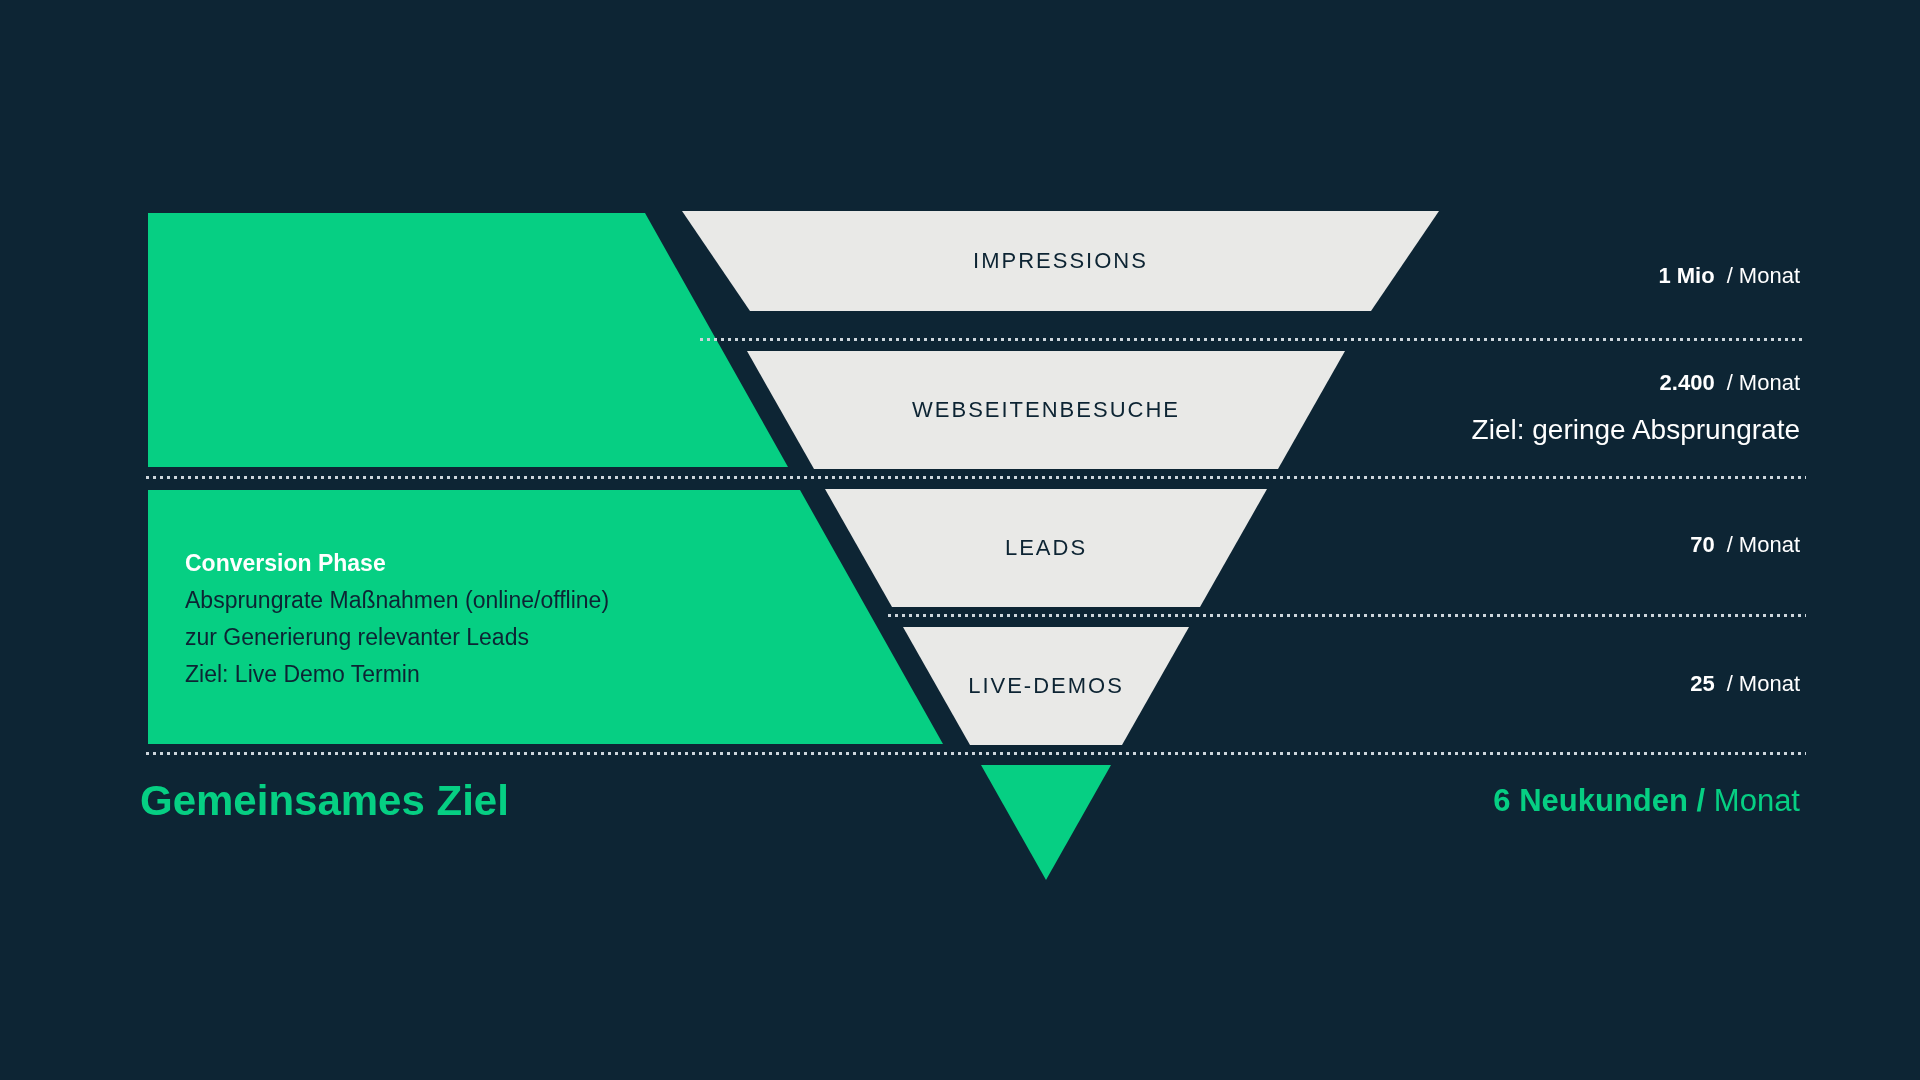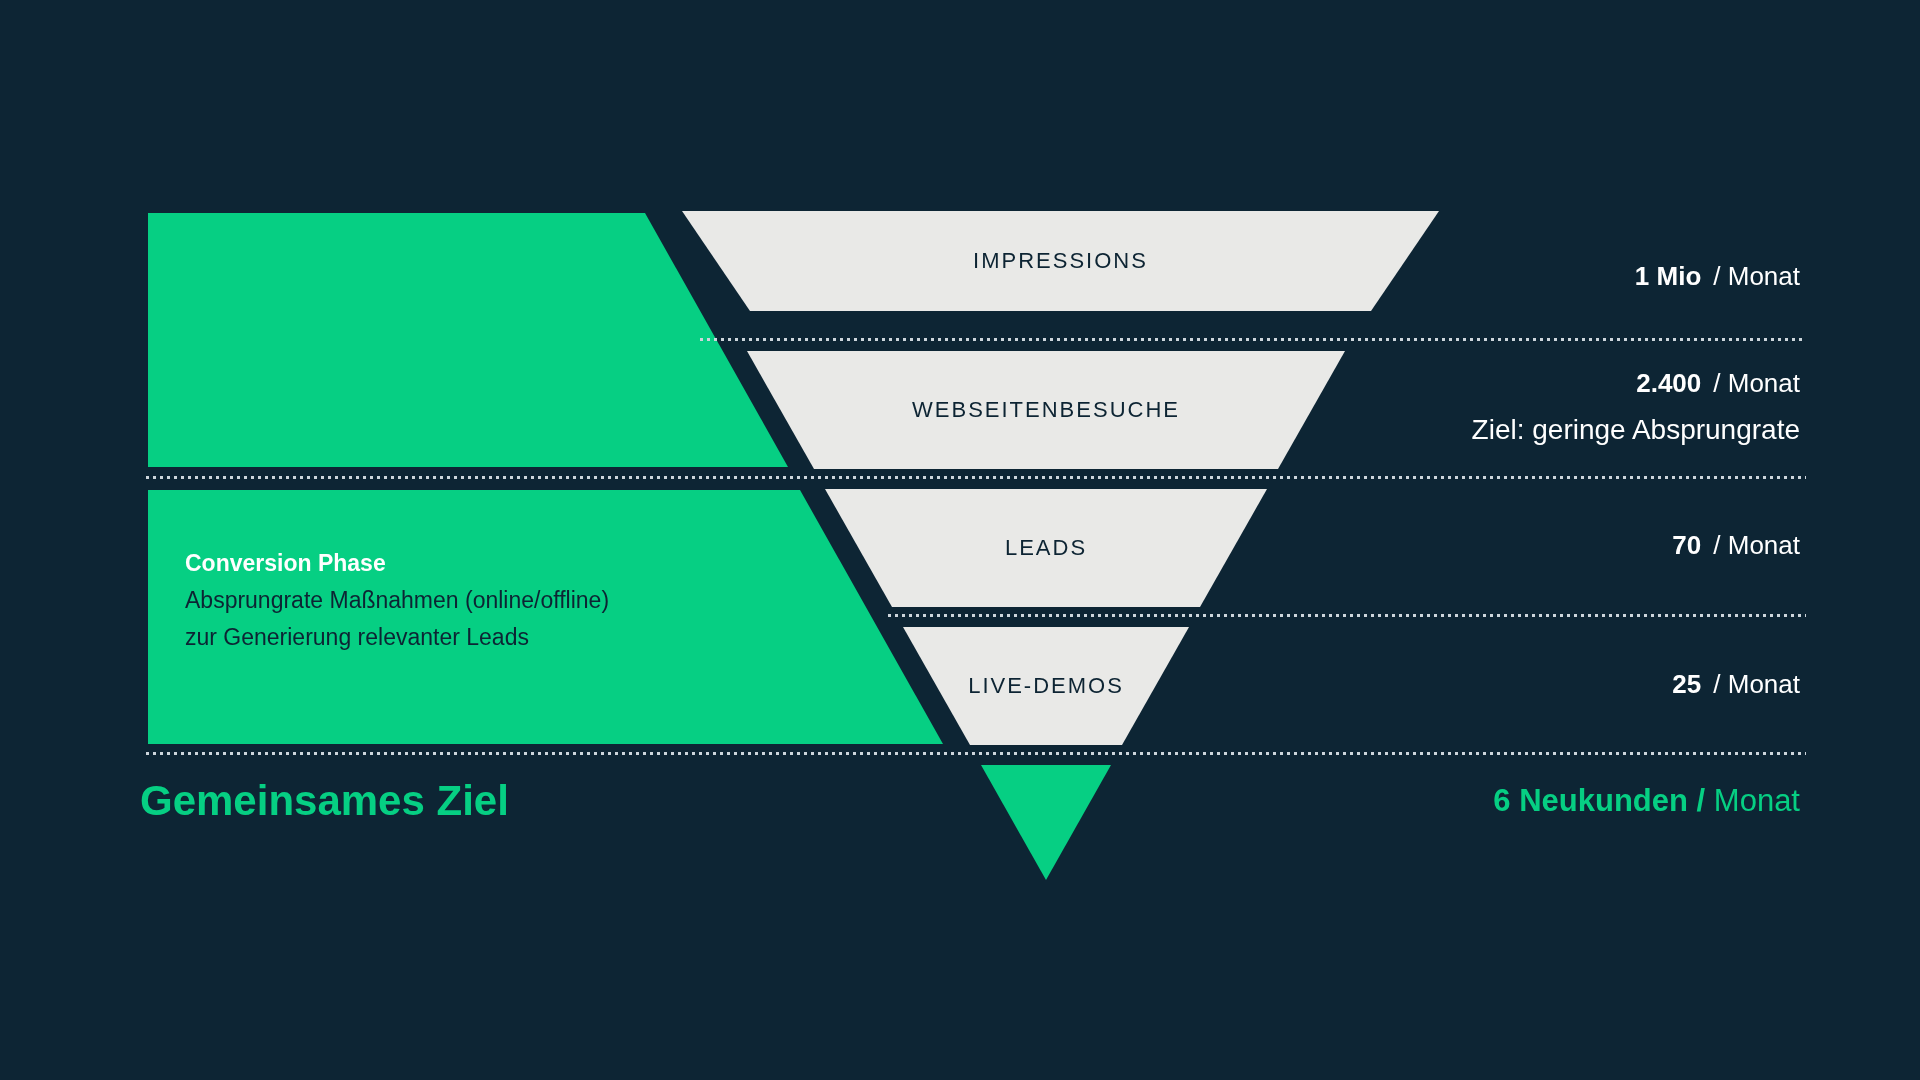--- a/index.html
+++ b/index.html
@@ -44,21 +44,21 @@
     background:var(--green);clip-path:polygon(0 0,100% 0,50% 100%);}
   
   .dotline{position:absolute;height:3px;
     background:repeating-linear-gradient(90deg,var(--dot-color) 0 3px,transparent 3px 7px);}
   .d1{left:700px;top:338px;width:1106px;}
   .d2{left:146px;top:476px;width:1660px;}
   .d3{left:888px;top:614px;width:918px;}
   .d4{left:146px;top:752px;width:1660px;}
   
   .metric{position:absolute;right:120px;text-align:right;color:var(--white);
-    font-size:26px;line-height:40px;white-space:nowrap;}
+    font-size:22px;line-height:40px;white-space:nowrap;}
   .metric .v{font-weight:bold;margin-right:12px;}
   .m1{top:256px;}
   .m2{top:363px;}
   .m3{top:525px;}
   .m4{top:664px;}
   .metric-note{position:absolute;right:120px;text-align:right;top:414px;
     color:var(--white);font-size:28px;line-height:32px;white-space:nowrap;}
   
   .goal-label{position:absolute;left:140px;top:781px;color:var(--green);
     font-size:42px;line-height:40px;font-weight:bold;}
@@ -72,20 +72,21 @@
 <div class="stage">
 
   <div class="phase-block p1"></div>
   <div class="phase-block p2"></div>
 
 
   <div class="phase-text t2">
     <div class="phase-title">Conversion Phase</div>
     <div>Absprungrate Maßnahmen (online/offline)</div>
     <div>zur Generierung relevanter Leads</div>
+    <div>Ziel: Live Demo Termin</div>
   </div>
 
   <div class="funnel-row row1">
     <span>IMPRESSIONS</span>
   </div>
   <div class="funnel-row row2">
     <span>WEBSEITENBESUCHE</span>
   </div>
   <div class="funnel-row row3">
     <span>LEADS</span>

